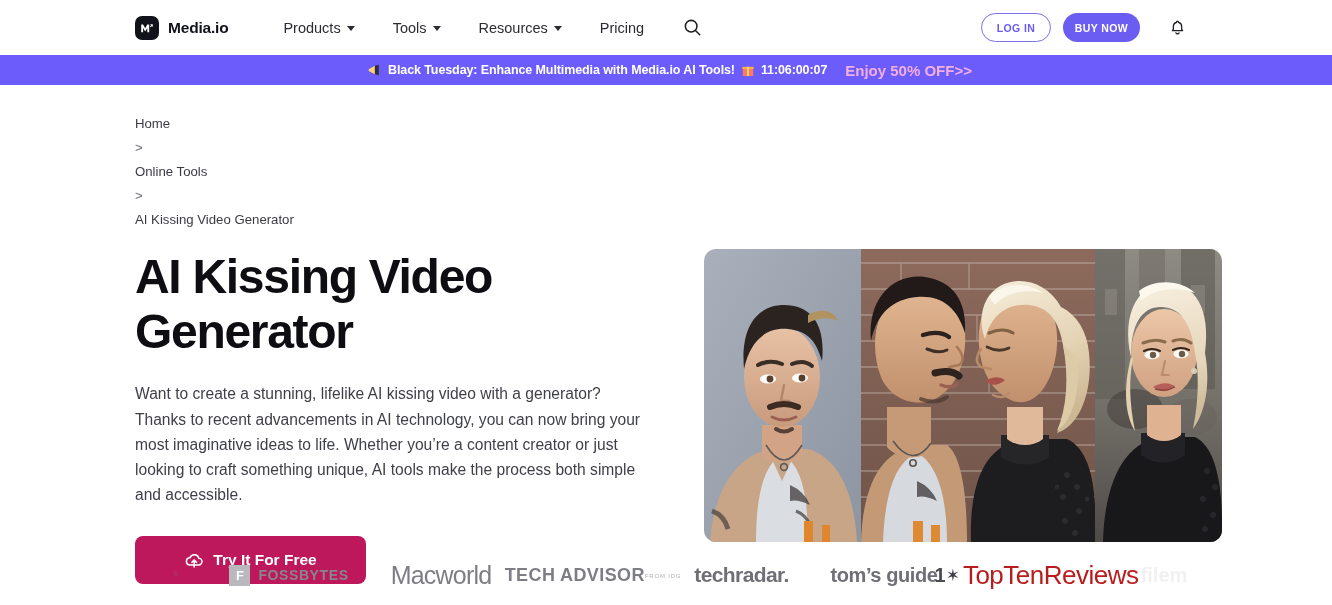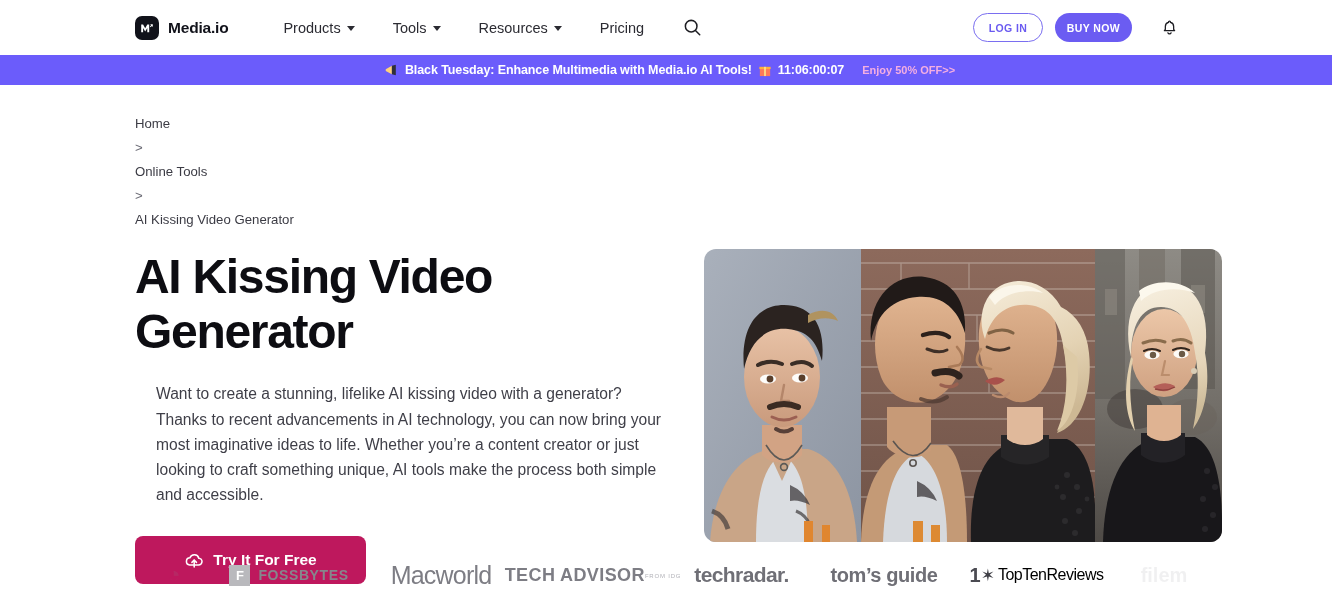--- a/index.html
+++ b/index.html
@@ -52,21 +52,21 @@
     border-left: 4.5px solid transparent;
     border-right: 4.5px solid transparent;
     border-top: 5.5px solid #2b2b32;
     margin-top: 2px;
   }
   .nav-search {
     margin-left: 16px; padding: 4px; cursor: pointer;
     display: flex; align-items: center;
   }
   .header-right {
-    position: absolute; right: 8px; top: 0; height: 55px;
+    position: absolute; right: 0; top: 0; height: 55px;
     display: flex; align-items: center; gap: 0;
     padding-right: 146px;
   }
   .btn-login {
     width: 70px; height: 29px;
     border: 1px solid #7a6ef0;
     border-radius: 15px;
     background: #ffffff;
     color: #6a5af0;
     font-size: 10.5px; font-weight: bold; letter-spacing: .4px;
@@ -96,21 +96,21 @@
     gap: 7px;
     color: #ffffff;
   }
   .promo-text {
     font-size: 12.5px; font-weight: bold; letter-spacing: -0.1px;
   }
   .promo-timer {
     font-size: 12.5px; font-weight: bold; letter-spacing: -0.1px; color:#ffffff;
   }
   .promo-cta {
-    font-size: 11px; font-weight: bold; color: #f4aee2;
+    font-size: 15px; font-weight: bold; color: #f4aee2;
     margin-left: 11px; cursor: pointer;
   }
   .emoji { font-size: 13px; line-height: 1; }
 
   
   .crumbs {
     margin: 31px 0 0 135px;
     font-size: 13.2px; color: #3b3b44;
     display: flex; align-items: flex-start; gap: 9px; flex-direction: column;
   }
@@ -127,21 +127,20 @@
   .hero-left { width: 530px; flex: none; }
   .h1 {
     font-size: 48px; line-height: 1.15; font-weight: bold;
     color: #0d0d12; letter-spacing: -1.3px;
     max-width: 420px;
   }
   .lede {
     margin-top: 22px;
     font-size: 15.6px; line-height: 1.62; color: #3f3f48;
     max-width: 520px;
-    margin-left: 21px;
   }
   .cta {
     margin-top: 28px;
     width: 231px; height: 48px;
     background: #be185d;
     border: none; border-radius: 8px;
     color: #ffffff; font-size: 15.5px; font-weight: bold;
     display: flex; align-items: center; justify-content: center; gap: 9px;
     cursor: pointer;
   }
@@ -181,21 +180,21 @@
   .p-foss .tx { font-size: 14px; font-weight: bold; letter-spacing: .6px; color: #86868c; }
   .p-mac { width: 152px; font-size: 25px; letter-spacing: -.8px; color: #7d7d84; font-weight: 500;}
   .p-ta { width: 152px; }
   .p-ta .l1 { font-size: 18px; font-weight: bold; letter-spacing: .4px; color: #7d7d84; }
   .p-ta .l2 { font-size: 6px; letter-spacing: .8px; color: #b2b2b8; margin-top: 1px; }
   .p-tr { width: 145px; font-size: 21px; font-weight: bold; letter-spacing: -.6px; color: #6f6f76; }
   .p-tg { width: 140px; font-size: 20px; font-weight: bold; letter-spacing: -.4px; color: #6f6f76; }
   .p-ttr { width: 165px; gap: 2px; }
   .p-ttr .ten { font-size: 20px; font-weight: bold; color: #4b4b52; letter-spacing: -2px; }
   .p-ttr .star { font-size: 17px; color: #3f3f46; margin-right:1px;}
-  .p-ttr .rest { font-size: 16px; color: #000000; letter-spacing: -.5px; }
+  .p-ttr .rest { font-size: 26px; color: #b91c1c; letter-spacing: -.5px; }
   .p-edge-right { width: 90px; opacity: .12; font-size: 20px; font-weight: bold; color: #8d8d93;}
 </style>
 </head>
 <body>
 
 <div class="header">
   <div class="brand">
     <span class="brand-mark">
       <svg width="16" height="16" viewBox="0 0 16 16">
         <path d="M2.2 12.2 V4.6 h1.9 l2.1 3.6 2.1-3.6 h1.9 v7.6 h-1.9 V8.0 l-2.1 3.4 -2.1-3.4 v4.2 z" fill="#ffffff"></path>

